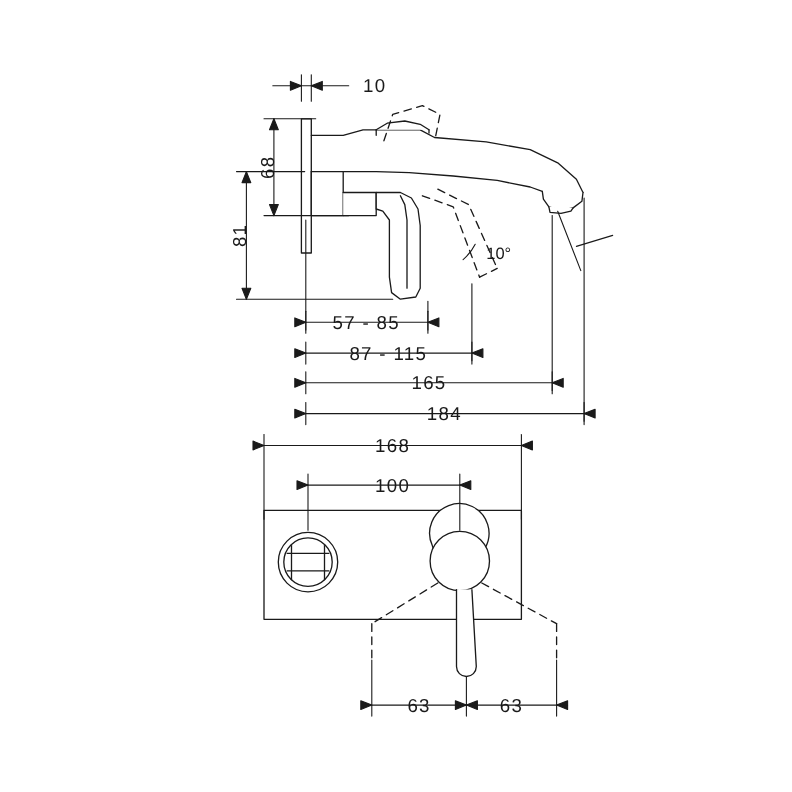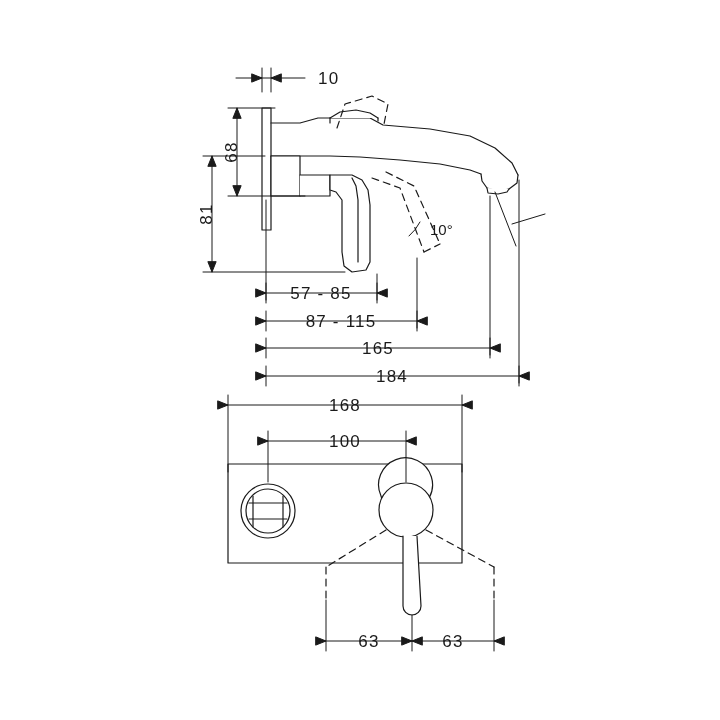--- a/index.html
+++ b/index.html
@@ -10,20 +10,21 @@
   body {
     width: 720px;
     height: 720px;
     font-family: "Liberation Sans", sans-serif;
     overflow: hidden;
   }
   #stage {
     position: relative;
     width: 604px;
     height: 720px;
+    margin-left: 12px;
   }
   svg.drawing {
     position: absolute;
     left: 0;
     top: 0;
     width: 720px;
     height: 720px;
   }
   .dimtext {
     font-family: "Liberation Sans", sans-serif;

